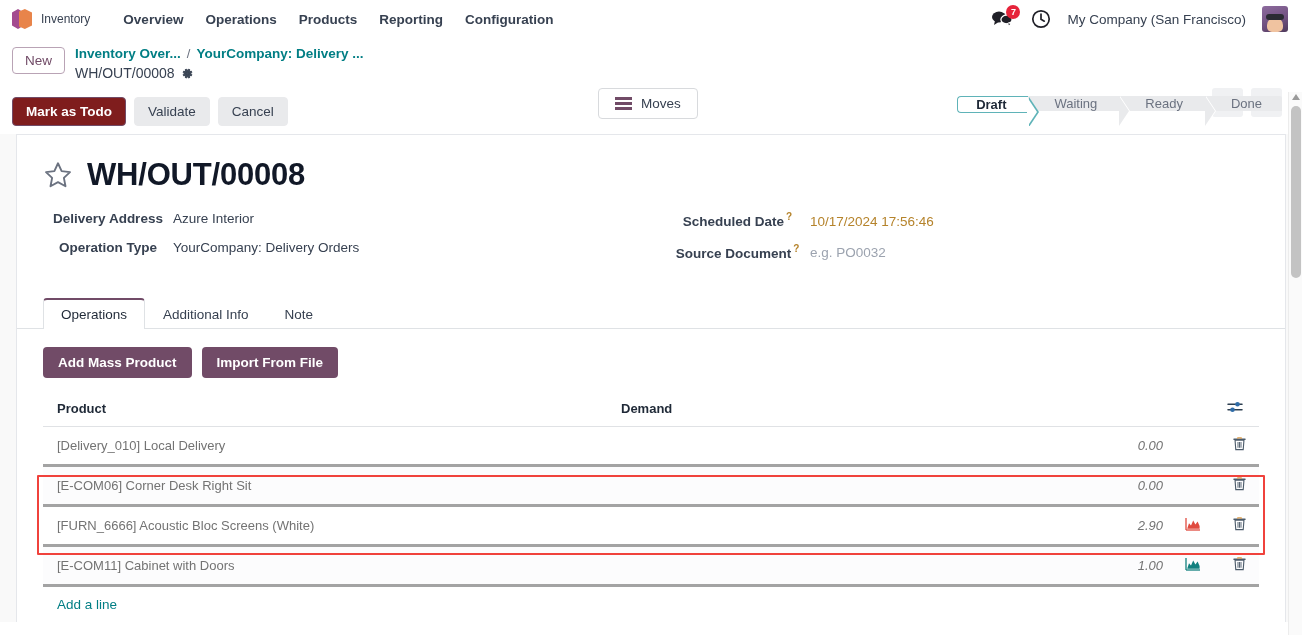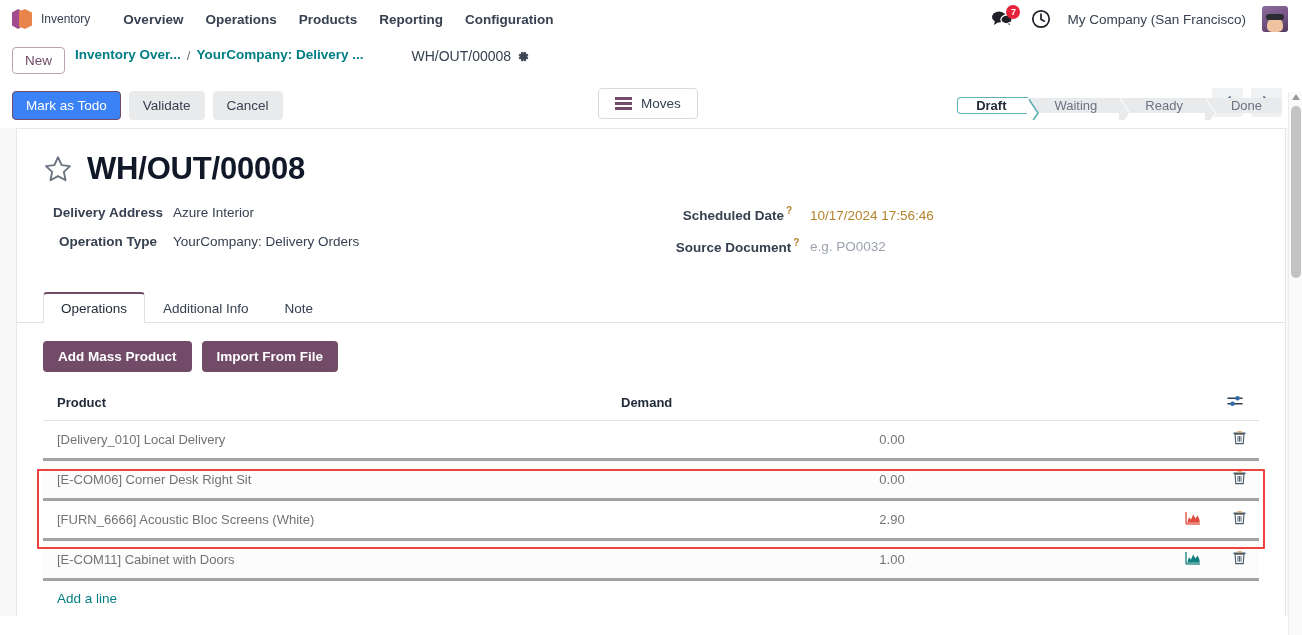--- a/index.html
+++ b/index.html
@@ -121,21 +121,21 @@
     background: #fff;
     color: #714b67;
     font-size: 13.5px;
     padding: 5px 12px;
     border-radius: 4px;
     cursor: pointer;
     margin-right: 10px;
     margin-top: 3px;
     white-space: nowrap;
   }
-  .bc-block { display: flex; flex-direction: row; line-height: 1.25; padding-top: 2px; gap: 48px; }
+  .bc-block { display: flex; flex-direction: column; line-height: 1.25; padding-top: 2px; }
   .bc-line1 { display: flex; align-items: center; gap: 6px; }
   .bc-link {
     color: #017e84;
     font-size: 13.5px;
     font-weight: bold;
     cursor: pointer;
     white-space: nowrap;
   }
   .bc-sep { color: #6b7280; font-size: 13px; }
   .bc-current {
@@ -182,25 +182,25 @@
 
   
   .cp-bottom {
     display: flex;
     align-items: center;
     padding: 6px 14px 8px 12px;
     position: relative;
     min-height: 44px;
   }
   .btn-primary {
-    background: #3b82f6;
+    background: #7f1d1d;
     color: #fff;
     border: 1px solid #714b67;
     font-size: 13.5px;
-    font-weight: normal;
+    font-weight: bold;
     padding: 6px 13px;
     border-radius: 4px;
     cursor: pointer;
     margin-right: 8px;
     white-space: nowrap;
   }
   .btn-secondary {
     background: #e9eaec;
     color: #374151;
     border: 1px solid #e9eaec;
@@ -208,21 +208,21 @@
     padding: 6px 13px;
     border-radius: 4px;
     cursor: pointer;
     margin-right: 8px;
     white-space: nowrap;
   }
 
   .statusbar {
     margin-left: auto;
     display: flex;
-    align-items: center;
+    align-items: flex-start;
     height: 30px;
     border-radius: 2px;
     overflow: hidden;
     margin-right: 6px;
   }
   .st {
     position: relative;
     background: #e9eaec;
     color: #6b7280;
     font-size: 13px;
@@ -379,21 +379,21 @@
   th.col-demand { text-align: right; padding-right: 14px; }
   th.col-fc { width: 42px; }
   th.col-opt { width: 46px; text-align: center; padding-left: 0; padding-right: 10px; }
   table.lines td {
     font-size: 13px;
     color: #737373;
     padding: 9px 8px 10px 14px;
     border-bottom: 3px solid #a3a3a3;
     vertical-align: middle;
   }
-  td.demand { text-align: center; padding-right: 14px; white-space: nowrap; }
+  td.demand { text-align: right; padding-right: 14px; white-space: nowrap; font-style: italic; }
   td.fc { padding: 0 4px; text-align: left; }
   td.trash { text-align: center; padding-left: 0; padding-right: 10px; }
   tr.line-row:nth-child(even) td { background: #fcfcfd; }
 
   .fc-ico { display: inline-block; width: 16px; height: 14px; cursor: pointer; }
   .trash-ico { width: 13px; height: 15px; cursor: pointer; opacity: 0.85; }
 
   .add-line {
     color: #017e84;
     font-size: 13.5px;

